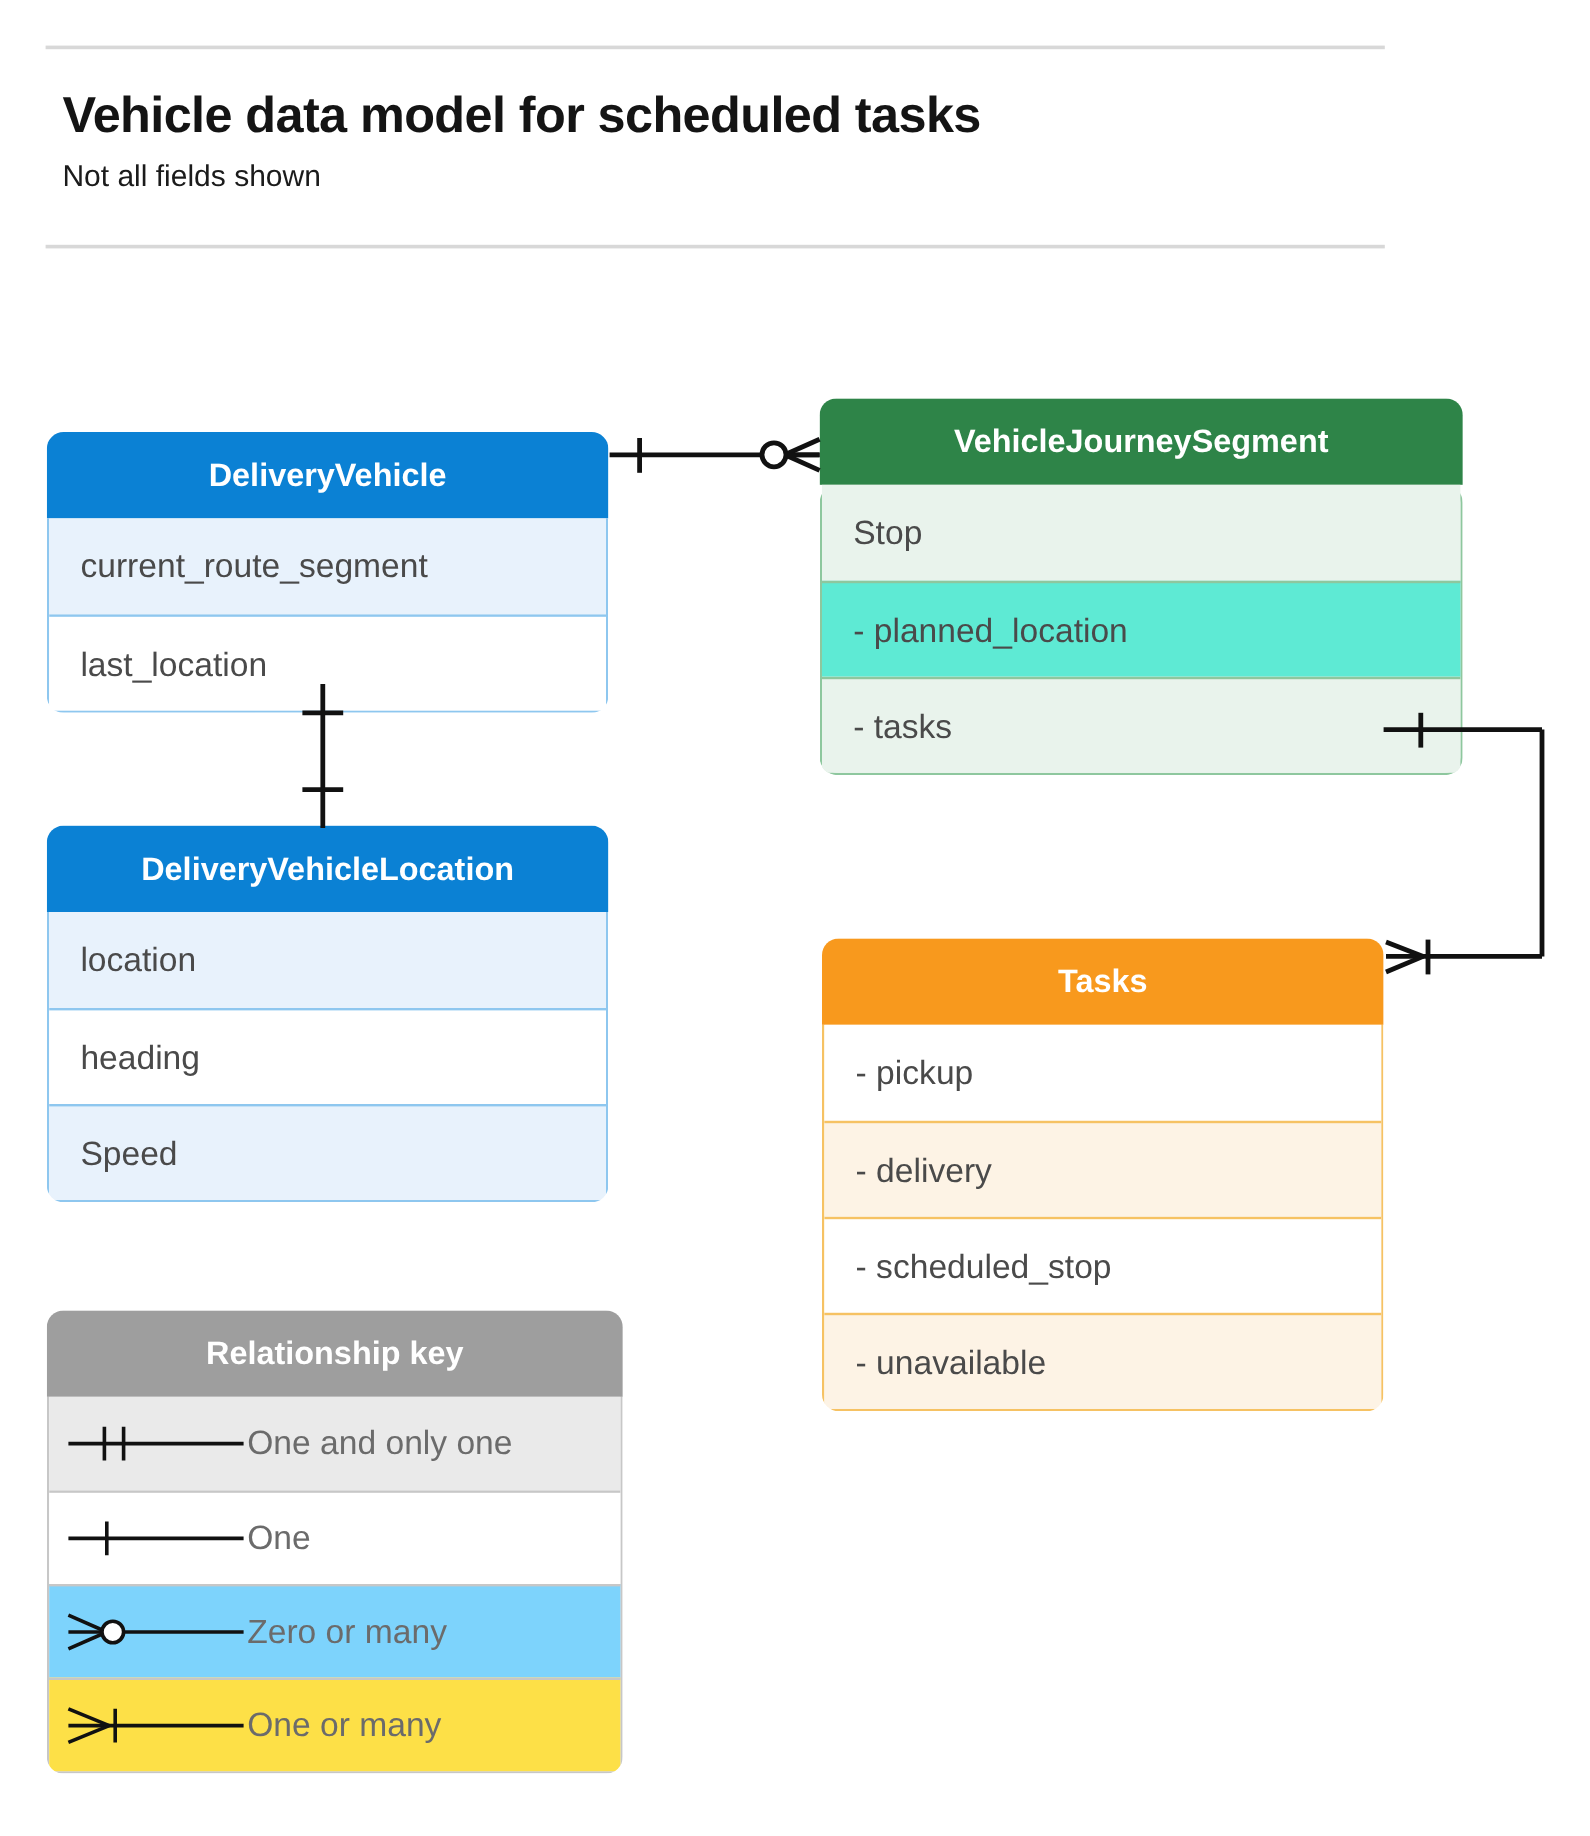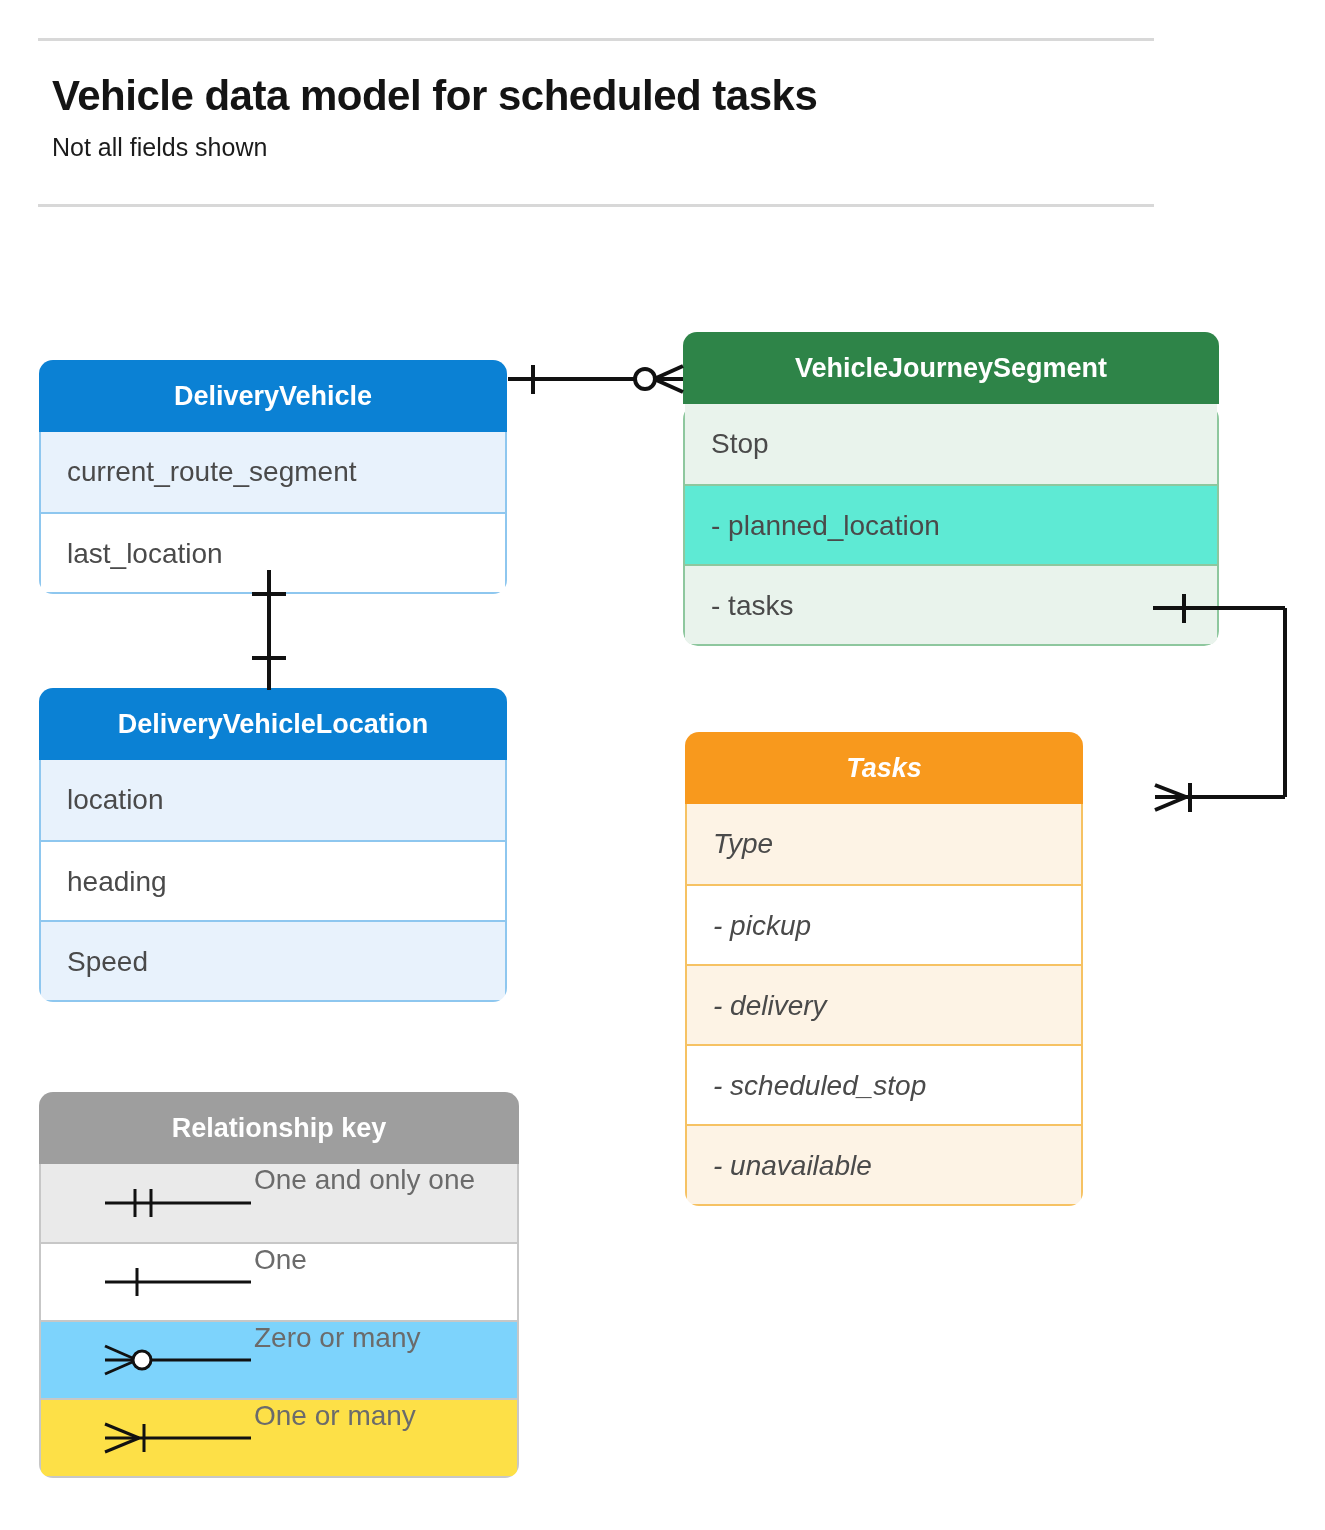--- a/index.html
+++ b/index.html
@@ -102,32 +102,32 @@
   .theme-orange .entity-row.alt { background: #fdf3e5; }
 
   
   .theme-gray .entity-header { background: #9e9e9e; }
   .theme-gray .entity-rows  { border-color: #c7c7c7; }
 
   
   #entity-delivery-vehicle          { left: 39px;  top: 332px; width: 468px; margin-top: 28px; }
   #entity-vehicle-journey-segment   { left: 683px; top: 332px; width: 536px; }
   #entity-delivery-vehicle-location { left: 39px;  top: 688px; width: 468px; }
-  #entity-tasks                     { left: 685px; top: 732px; width: 398px; font-style: italic; }
+  #entity-tasks                     { left: 685px; top: 782px; width: 468px; }
   #legend-box                       { left: 39px;  top: 1092px; width: 480px; }
 
   
   .legend-row {
     height: 78px;
     display: flex;
+    align-items: center;
     box-sizing: border-box;
     border-top-style: solid;
     border-top-width: 2px;
     border-top-color: #c7c7c7;
-    padding-left: 48px;
   }
   .legend-row:first-child { border-top: none; }
   .legend-symbol {
     width: 165px;
     flex: 0 0 165px;
     display: flex;
     align-items: center;
     justify-content: flex-start;
     padding-left: 14px;
     box-sizing: border-box;
@@ -177,21 +177,20 @@
   <div class="entity-rows">
     <div class="entity-row alt">location</div>
     <div class="entity-row">heading</div>
     <div class="entity-row alt">Speed</div>
   </div>
 </div>
 
 <div class="entity theme-orange" id="entity-tasks">
   <div class="entity-header">Tasks</div>
   <div class="entity-rows">
-    <div class="entity-row alt">Type</div>
     <div class="entity-row">-  pickup</div>
     <div class="entity-row alt">-  delivery</div>
     <div class="entity-row">-  scheduled_stop</div>
     <div class="entity-row alt">-  unavailable</div>
   </div>
 </div>
 
 <div class="entity theme-gray" id="legend-box">
   <div class="entity-header">Relationship key</div>
   <div class="entity-rows">

